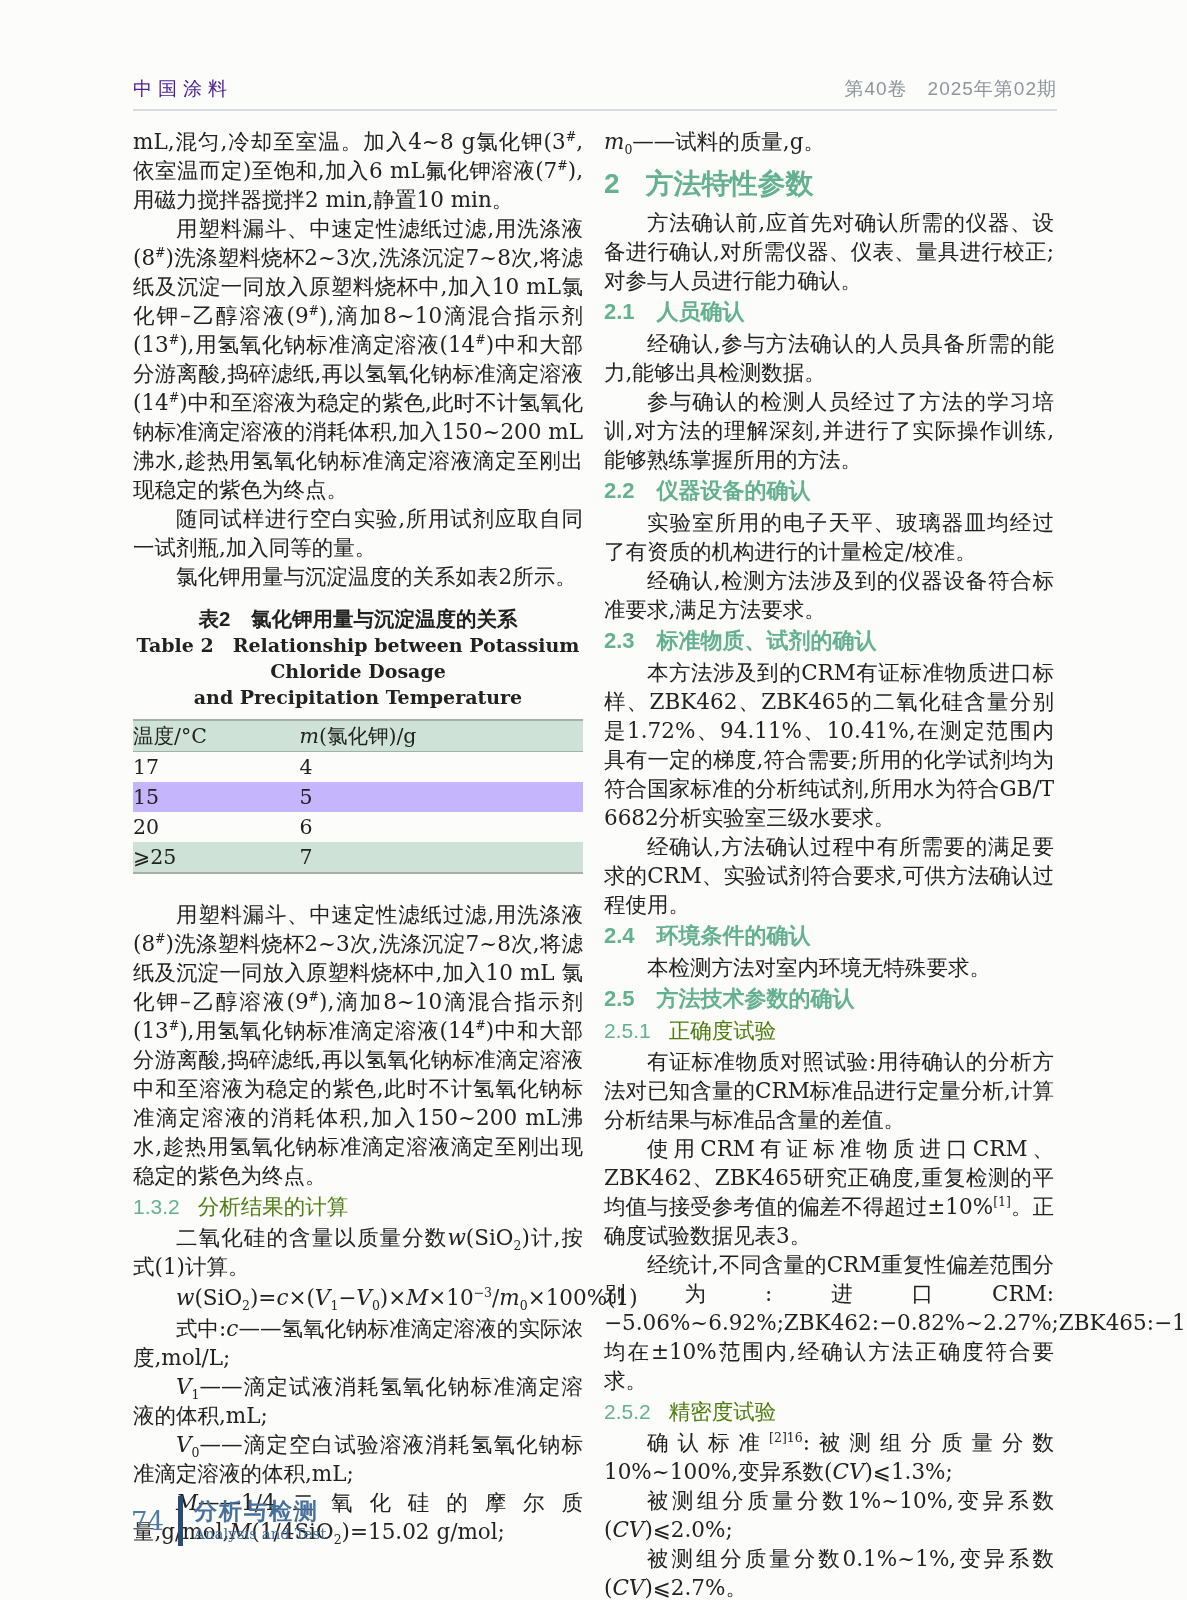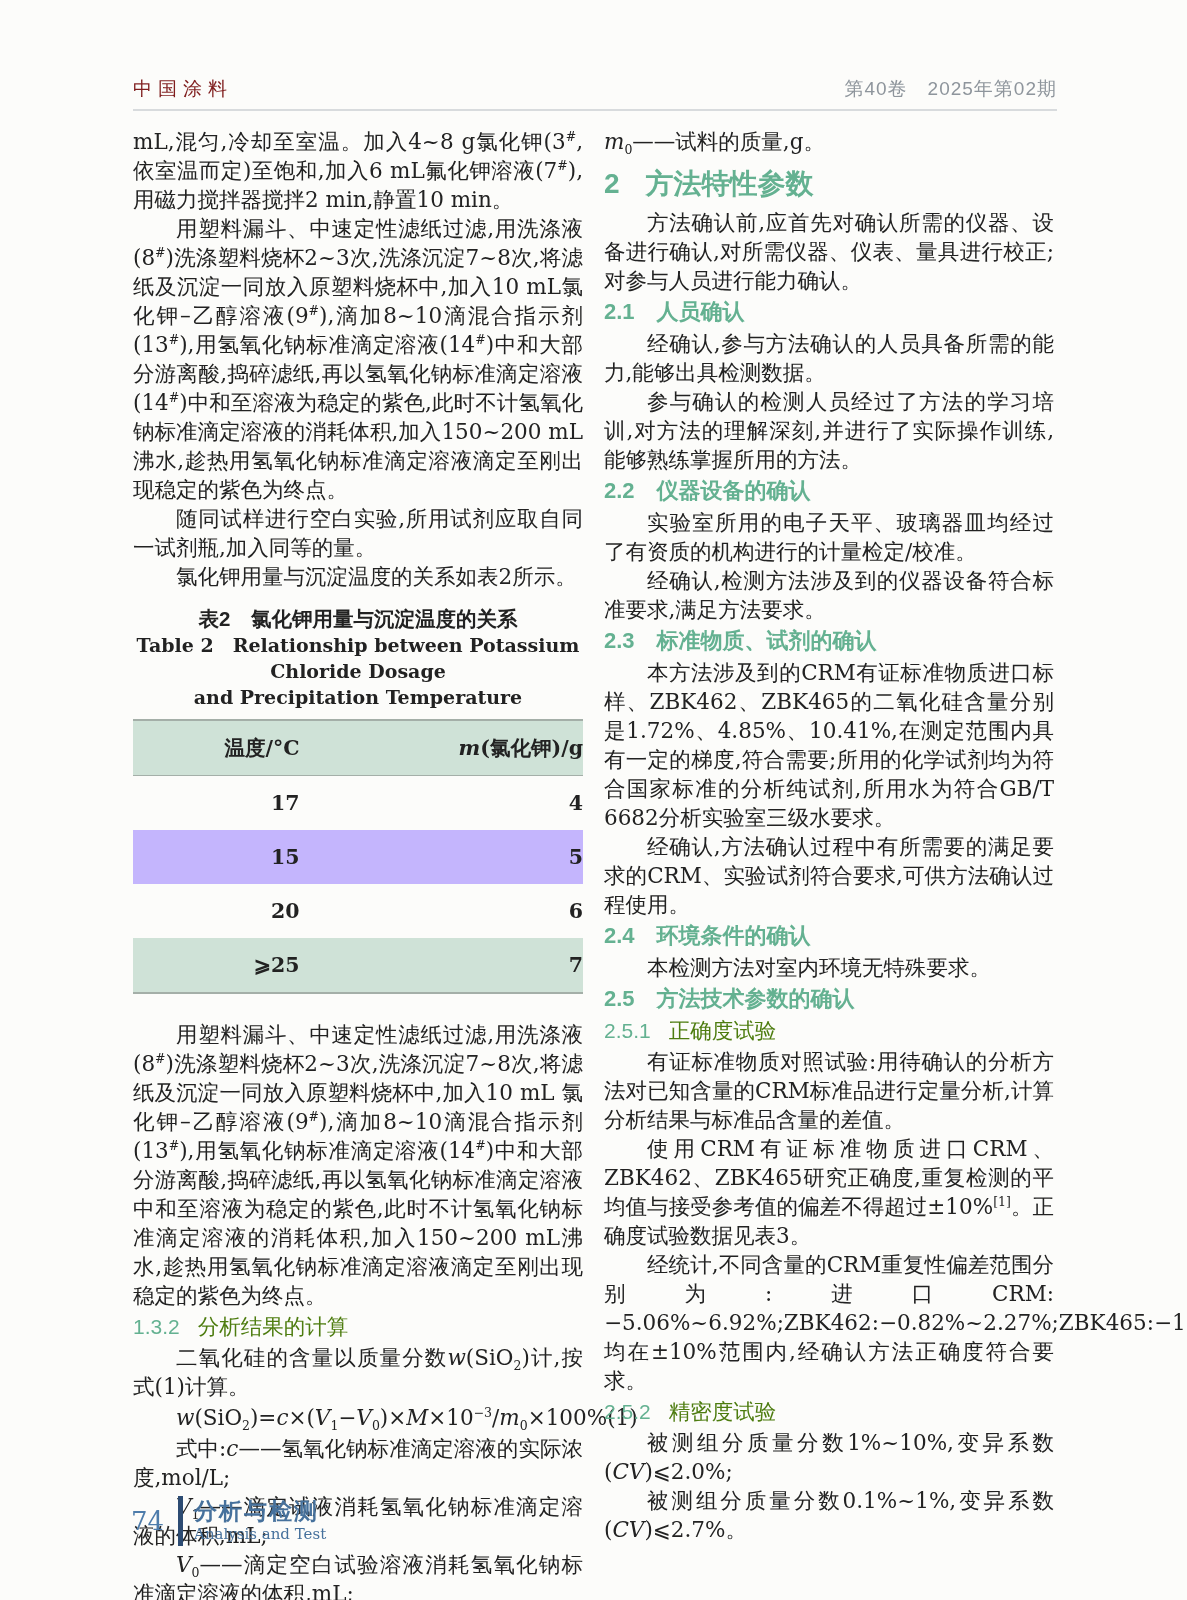--- a/index.html
+++ b/index.html
@@ -67,22 +67,22 @@
   }
   .cap-en{
     text-align:center;font-family:"DejaVu Serif", serif;
     font-weight:bold;font-size:19px;line-height:26px;text-indent:0;
   }
   table.datatable{
     width:100%;border-collapse:collapse;margin-top:9px;
     font-size:20.5px;
   }
   table.datatable th, table.datatable td{
-    text-align:right;font-weight:bold;
-    padding:14px 0;line-height:26px;
+    text-align:left;font-weight:normal;
+    padding:2px 0;line-height:26px;
   }
   table.datatable th:first-child, table.datatable td:first-child{width:37%;}
   table.datatable thead tr{
     border-top:2px solid #a4afa8;
     border-bottom:1px solid #a4afa8;
   }
   table.datatable tbody tr:last-child{border-bottom:2px solid #a4afa8;}
   
   .formula{
     display:flex;justify-content:space-between;align-items:baseline;
@@ -104,21 +104,21 @@
   .fen{
     font-family:"DejaVu Serif", serif;font-size:15px;line-height:19px;
   }
 </style>
 </head>
 <body>
 
 <div class="page">
 
   <div class="runhead">
-    <span class="jname" style="color: #7f1d1d;">中国涂料</span>
+    <span class="jname" style="color: #4c1d95;">中国涂料</span>
     <span class="jissue" style="color: rgb(142, 149, 156);">第40卷　2025年第02期</span>
   </div>
   <div class="headrule"></div>
 
   <div class="col col-left">
     <p class="noindent">mL,混匀,冷却至室温。加入4~8 g氯化钾(3<sup>#</sup>,依室温而定)至饱和,加入6 mL氟化钾溶液(7<sup>#</sup>),用磁力搅拌器搅拌2 min,静置10 min。</p>
     <p>用塑料漏斗、中速定性滤纸过滤,用洗涤液(8<sup>#</sup>)洗涤塑料烧杯2~3次,洗涤沉淀7~8次,将滤纸及沉淀一同放入原塑料烧杯中,加入10 mL氯化钾–乙醇溶液(9<sup>#</sup>),滴加8~10滴混合指示剂(13<sup>#</sup>),用氢氧化钠标准滴定溶液(14<sup>#</sup>)中和大部分游离酸,捣碎滤纸,再以氢氧化钠标准滴定溶液(14<sup>#</sup>)中和至溶液为稳定的紫色,此时不计氢氧化钠标准滴定溶液的消耗体积,加入150~200 mL沸水,趁热用氢氧化钠标准滴定溶液滴定至刚出现稳定的紫色为终点。</p>
     <p>随同试样进行空白实验,所用试剂应取自同一试剂瓶,加入同等的量。</p>
     <p>氯化钾用量与沉淀温度的关系如表2所示。</p>
 
@@ -195,21 +195,21 @@
       <span>2.2</span>
       <span>仪器设备的确认</span>
     </div>
     <p>实验室所用的电子天平、玻璃器皿均经过了有资质的机构进行的计量检定/校准。</p>
     <p>经确认,检测方法涉及到的仪器设备符合标准要求,满足方法要求。</p>
 
     <div class="h2 green" style="color: rgb(100, 177, 145);">
       <span>2.3</span>
       <span>标准物质、试剂的确认</span>
     </div>
-    <p>本方法涉及到的CRM有证标准物质进口标样、ZBK462、ZBK465的二氧化硅含量分别是1.72%、4.85%、10.41%,在测定范围内具有一定的梯度,符合需要;所用的化学试剂均为符合国家标准的分析纯试剂,所用水为符合GB/T 6682分析实验室三级水要求。</p>
+    <p>本方法涉及到的CRM有证标准物质进口标样、ZBK462、ZBK465的二氧化硅含量分别是1.72%、94.11%、10.41%,在测定范围内具有一定的梯度,符合需要;所用的化学试剂均为符合国家标准的分析纯试剂,所用水为符合GB/T 6682分析实验室三级水要求。</p>
     <p>经确认,方法确认过程中有所需要的满足要求的CRM、实验试剂符合要求,可供方法确认过程使用。</p>
 
     <div class="h2 green" style="color: rgb(100, 177, 145);">
       <span>2.4</span>
       <span>环境条件的确认</span>
     </div>
     <p>本检测方法对室内环境无特殊要求。</p>
 
     <div class="h2 green" style="color: rgb(100, 177, 145);">
       <span>2.5</span>
@@ -221,20 +221,21 @@
       <span class="htitle">正确度试验</span>
     </div>
     <p>有证标准物质对照试验:用待确认的分析方法对已知含量的CRM标准品进行定量分析,计算分析结果与标准品含量的差值。</p>
     <p>使用CRM有证标准物质进口CRM、ZBK462、ZBK465研究正确度,重复检测的平均值与接受参考值的偏差不得超过±10%<sup>[1]</sup>。正确度试验数据见表3。</p>
     <p>经统计,不同含量的CRM重复性偏差范围分别为:进口CRM:−5.06%~6.92%;ZBK462:−0.82%~2.27%;ZBK465:−1.92%~0.29%。均在±10%范围内,经确认方法正确度符合要求。</p>
 
     <div class="h3">
       <span class="hnum green" style="color: rgb(100, 177, 145);">2.5.2</span>
       <span class="htitle">精密度试验</span>
     </div>
+    <p>确认标准<sup>[2]16</sup>:被测组分质量分数10%~100%,变异系数(<i>CV</i>)⩽1.3%;</p>
     <p>被测组分质量分数1%~10%,变异系数(<i>CV</i>)⩽2.0%;</p>
     <p>被测组分质量分数0.1%~1%,变异系数(<i>CV</i>)⩽2.7%。</p>
 
   </div>
 
   <div class="footer">
     <span class="pagenum" style="color: rgb(77, 124, 171);">74</span>
     <div class="fbar" style="background: rgb(44, 75, 114);"></div>
     <div>
       <div class="fcn" style="color: rgb(70, 113, 156);">分析与检测</div>

